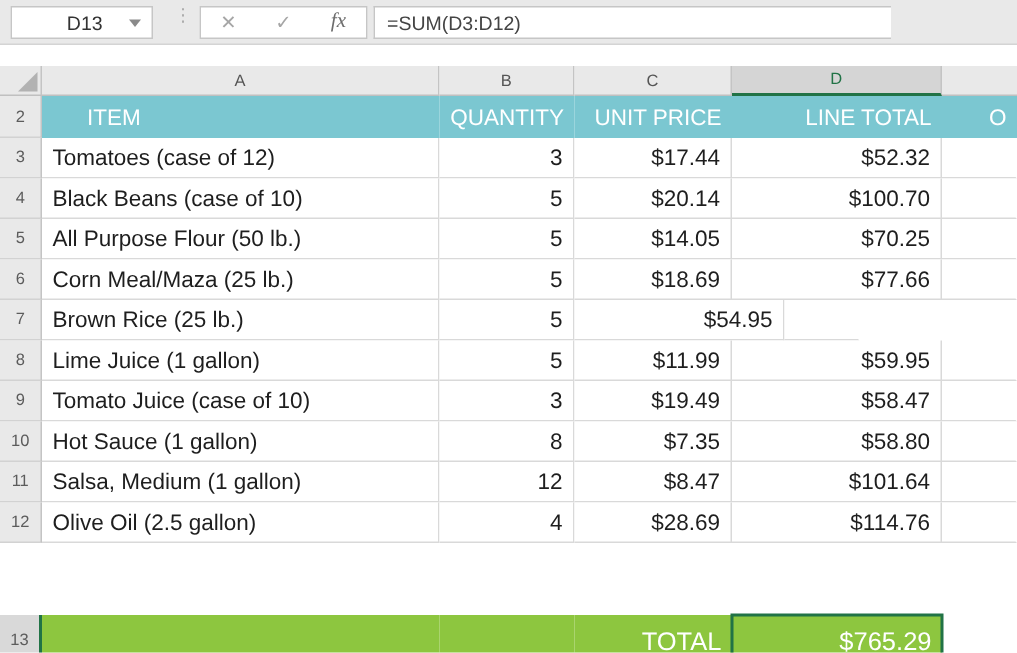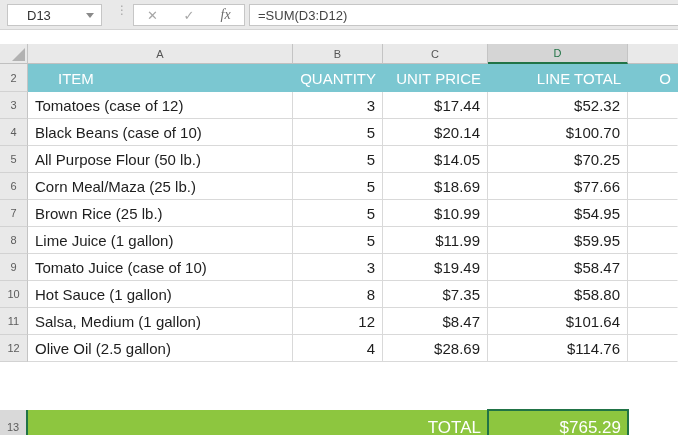--- a/index.html
+++ b/index.html
@@ -12,36 +12,36 @@
   .topbar {
     position:absolute; left:0; top:0; width:678px; height:30px;
     background:#E9E9E9; border-bottom:1px solid #d4d4d4;
     display:flex; align-items:center;
   }
   .namebox {
     position:absolute; left:7px; top:4px; width:95px; height:22px;
     background:#fff; border:1px solid #c6c6c6;
     display:flex; align-items:center; font-size:13px; color:#333;
   }
-  .namebox .nb-text { padding-left:19px; flex:1; }
+  .namebox .nb-text { padding-left:19px; flex:1;text-align:center; }
   .nb-arrow {
     width:0; height:0; margin-right:7px;
     border-left:4px solid transparent; border-right:4px solid transparent;
     border-top:5px solid #8a8a8a;
   }
   .dots { position:absolute; left:116px; top:5px; color:#a9a9a9; font-size:12px; letter-spacing:0; line-height:10px; }
   .fbtns {
     position:absolute; left:133px; top:4px; width:112px; height:22px;
     background:#fff; border:1px solid #c6c6c6;
     display:flex; align-items:center; justify-content:space-around;
   }
   .fbtn { color:#a6a6a6; font-size:13px; width:33px; text-align:center; }
   .fbtn.fx { color:#6d6d6d; font-style:italic; font-family:"Liberation Serif","DejaVu Serif",serif; font-size:14px; }
   .formulabox {
-    position:absolute; left:249px; top:4px; width:430px; height:22px;
+    position:absolute; left:249px; top:4px; width:345px; height:22px;
     background:#fff; border:1px solid #c6c6c6; border-right:none;
     display:flex; align-items:center; font-size:13px; color:#444; padding-left:8px;
   }
   
   .grid { position:absolute; left:0; top:44px; width:678px; }
   .grow { display:flex; }
   .c-gut { width:28px; } .c-a { width:265px; } .c-b { width:90px; }
   .c-c { width:105px; } .c-d { width:140px; } .c-e { width:50px; }
   .cell {
     border-right:1px solid #d9d9d9; border-bottom:1px solid #d9d9d9;
@@ -157,21 +157,20 @@
     <div class="cell c-a">Corn Meal/Maza (25 lb.)</div>
     <div class="cell c-b num">5</div>
     <div class="cell c-c num">$18.69</div>
     <div class="cell c-d num">$77.66</div>
     <div class="cell c-e noborder-r"></div>
   </div>
   <div class="grow datarow">
     <div class="gut c-gut">7</div>
     <div class="cell c-a">Brown Rice (25 lb.)</div>
     <div class="cell c-b num">5</div>
-    <div class="cell c-c num">$10.99</div>
     <div class="cell c-d num">$54.95</div>
     <div class="cell c-e noborder-r"></div>
   </div>
   <div class="grow datarow">
     <div class="gut c-gut">8</div>
     <div class="cell c-a">Lime Juice (1 gallon)</div>
     <div class="cell c-b num">5</div>
     <div class="cell c-c num">$11.99</div>
     <div class="cell c-d num">$59.95</div>
     <div class="cell c-e noborder-r"></div>

